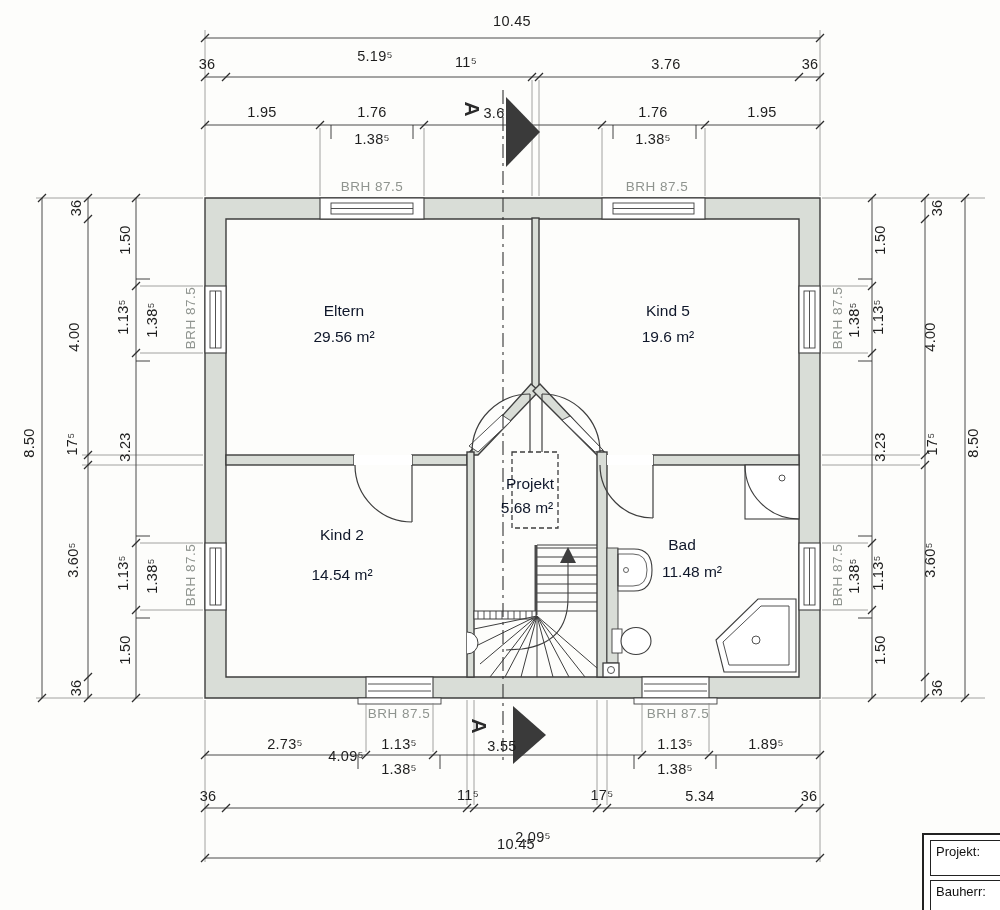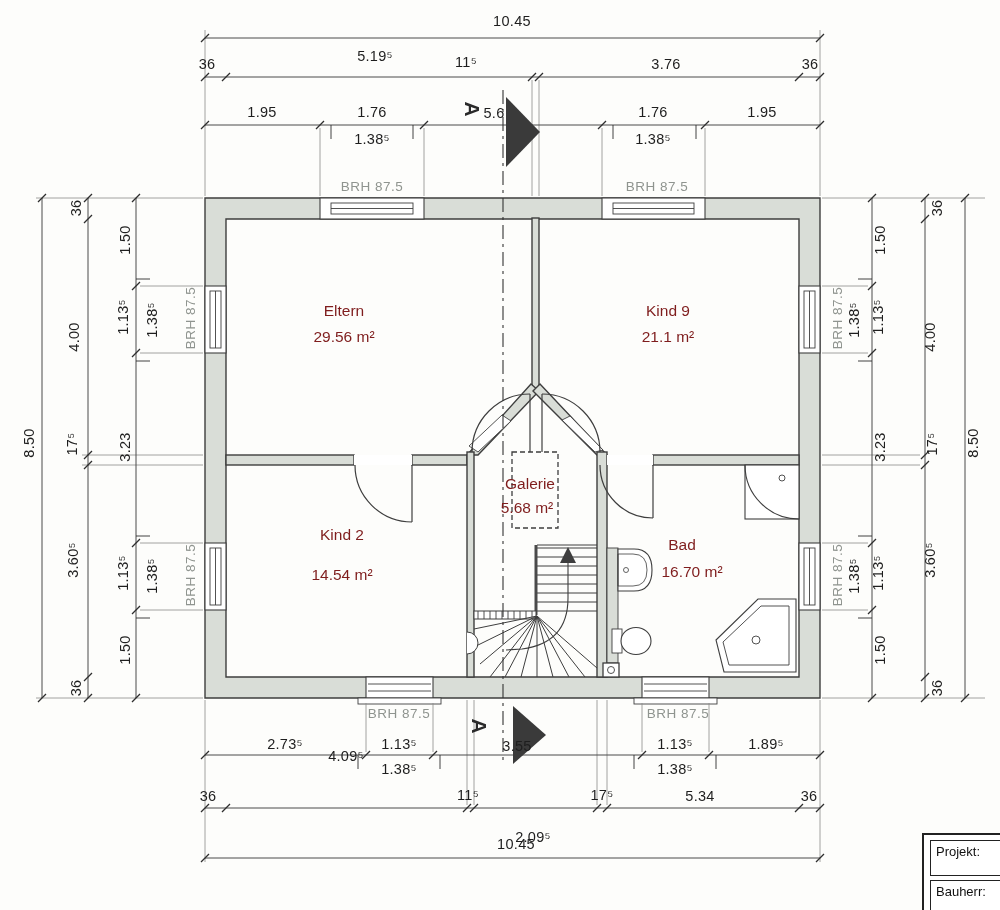--- a/index.html
+++ b/index.html
@@ -13,21 +13,21 @@
     font-size:14.5px;color:#1e1e1e;white-space:nowrap;letter-spacing:0.3px;
   }
   .vdim{transform:translate(-50%,-50%) rotate(-90deg);}
   .brh{
     position:absolute;transform:translate(-50%,-50%);
     font-size:13.5px;color:#8f948f;white-space:nowrap;letter-spacing:0.5px;
   }
   .brhv{transform:translate(-50%,-50%) rotate(-90deg);}
   .room-name,.room-area{
     position:absolute;transform:translate(-50%,-50%);
-    font-size:15.5px;color:#7f1d1d;white-space:nowrap;
+    font-size:15.5px;color:#0f172a;white-space:nowrap;
   }
   .amark{
     position:absolute;transform:translate(-50%,-50%) rotate(90deg);
     font-size:21px;font-weight:600;color:#2a2a2a;
   }
   .tb-outer{
     position:absolute;left:922px;top:833px;width:90px;height:90px;
     border:2px solid #222;background:#fff;
   }
   .tb-cell{
@@ -221,29 +221,29 @@
 </svg>
 
   <span class="hdim" style="left:512px;top:21px">10.45</span>
   <span class="hdim" style="left:207px;top:64px">36</span>
   <span class="hdim" style="left:375px;top:56px">5.19⁵</span>
   <span class="hdim" style="left:466px;top:62px">11⁵</span>
   <span class="hdim" style="left:666px;top:64px">3.76</span>
   <span class="hdim" style="left:810px;top:64px">36</span>
   <span class="hdim" style="left:262px;top:112px">1.95</span>
   <span class="hdim" style="left:372px;top:112px">1.76</span>
-  <span class="hdim" style="left:494px;top:113px">5.6</span>
+  <span class="hdim" style="left:494px;top:113px">3.6</span>
   <span class="hdim" style="left:653px;top:112px">1.76</span>
   <span class="hdim" style="left:762px;top:112px">1.95</span>
   <span class="hdim" style="left:372px;top:139px">1.38⁵</span>
   <span class="hdim" style="left:653px;top:139px">1.38⁵</span>
 
   <span class="hdim" style="left:285px;top:744px">2.73⁵</span>
   <span class="hdim" style="left:399px;top:744px">1.13⁵</span>
-  <span class="hdim" style="left:517px;top:746px">3.55</span>
+  <span class="hdim" style="left:502px;top:746px">3.55</span>
   <span class="hdim" style="left:675px;top:744px">1.13⁵</span>
   <span class="hdim" style="left:766px;top:744px">1.89⁵</span>
   <span class="hdim" style="left:399px;top:769px">1.38⁵</span>
   <span class="hdim" style="left:675px;top:769px">1.38⁵</span>
   <span class="hdim" style="left:208px;top:796px">36</span>
   <span class="hdim" style="left:346px;top:756px">4.09⁵</span>
   <span class="hdim" style="left:468px;top:795px">11⁵</span>
   <span class="hdim" style="left:533px;top:837px">2.09⁵</span>
   <span class="hdim" style="left:602px;top:795px">17⁵</span>
   <span class="hdim" style="left:700px;top:796px">5.34</span>
@@ -282,28 +282,28 @@
   <span class="brh" style="left:657px;top:186px">BRH 87.5</span>
   <span class="brh" style="left:399px;top:713px">BRH 87.5</span>
   <span class="brh" style="left:678px;top:713px">BRH 87.5</span>
   <span class="brh brhv" style="left:190px;top:318px">BRH 87.5</span>
   <span class="brh brhv" style="left:190px;top:575px">BRH 87.5</span>
   <span class="brh brhv" style="left:837px;top:318px">BRH 87.5</span>
   <span class="brh brhv" style="left:837px;top:575px">BRH 87.5</span>
 
   <span class="room-name" style="left:344px;top:311px">Eltern</span>
   <span class="room-area" style="left:344px;top:337px">29.56 m²</span>
-  <span class="room-name" style="left:668px;top:311px">Kind 9</span>
-  <span class="room-area" style="left:668px;top:337px">21.1 m²</span>
+  <span class="room-name" style="left:668px;top:311px">Kind 5</span>
+  <span class="room-area" style="left:668px;top:337px">19.6 m²</span>
   <span class="room-name" style="left:342px;top:535px">Kind 2</span>
   <span class="room-area" style="left:342px;top:575px">14.54 m²</span>
-  <span class="room-name" style="left:530px;top:484px">Galerie</span>
+  <span class="room-name" style="left:530px;top:484px">Projekt</span>
   <span class="room-area" style="left:527px;top:508px">5.68 m²</span>
   <span class="room-name" style="left:682px;top:545px">Bad</span>
-  <span class="room-area" style="left:692px;top:572px">16.70 m²</span>
+  <span class="room-area" style="left:692px;top:572px">11.48 m²</span>
 
   <span class="amark" style="left:472px;top:109px">A</span>
   <span class="amark" style="left:479px;top:726px">A</span>
 
   <div class="tb-outer">
     <div class="tb-cell p">Projekt:</div>
     <div class="tb-cell b">Bauherr:</div>
   </div>
 
 </div>

